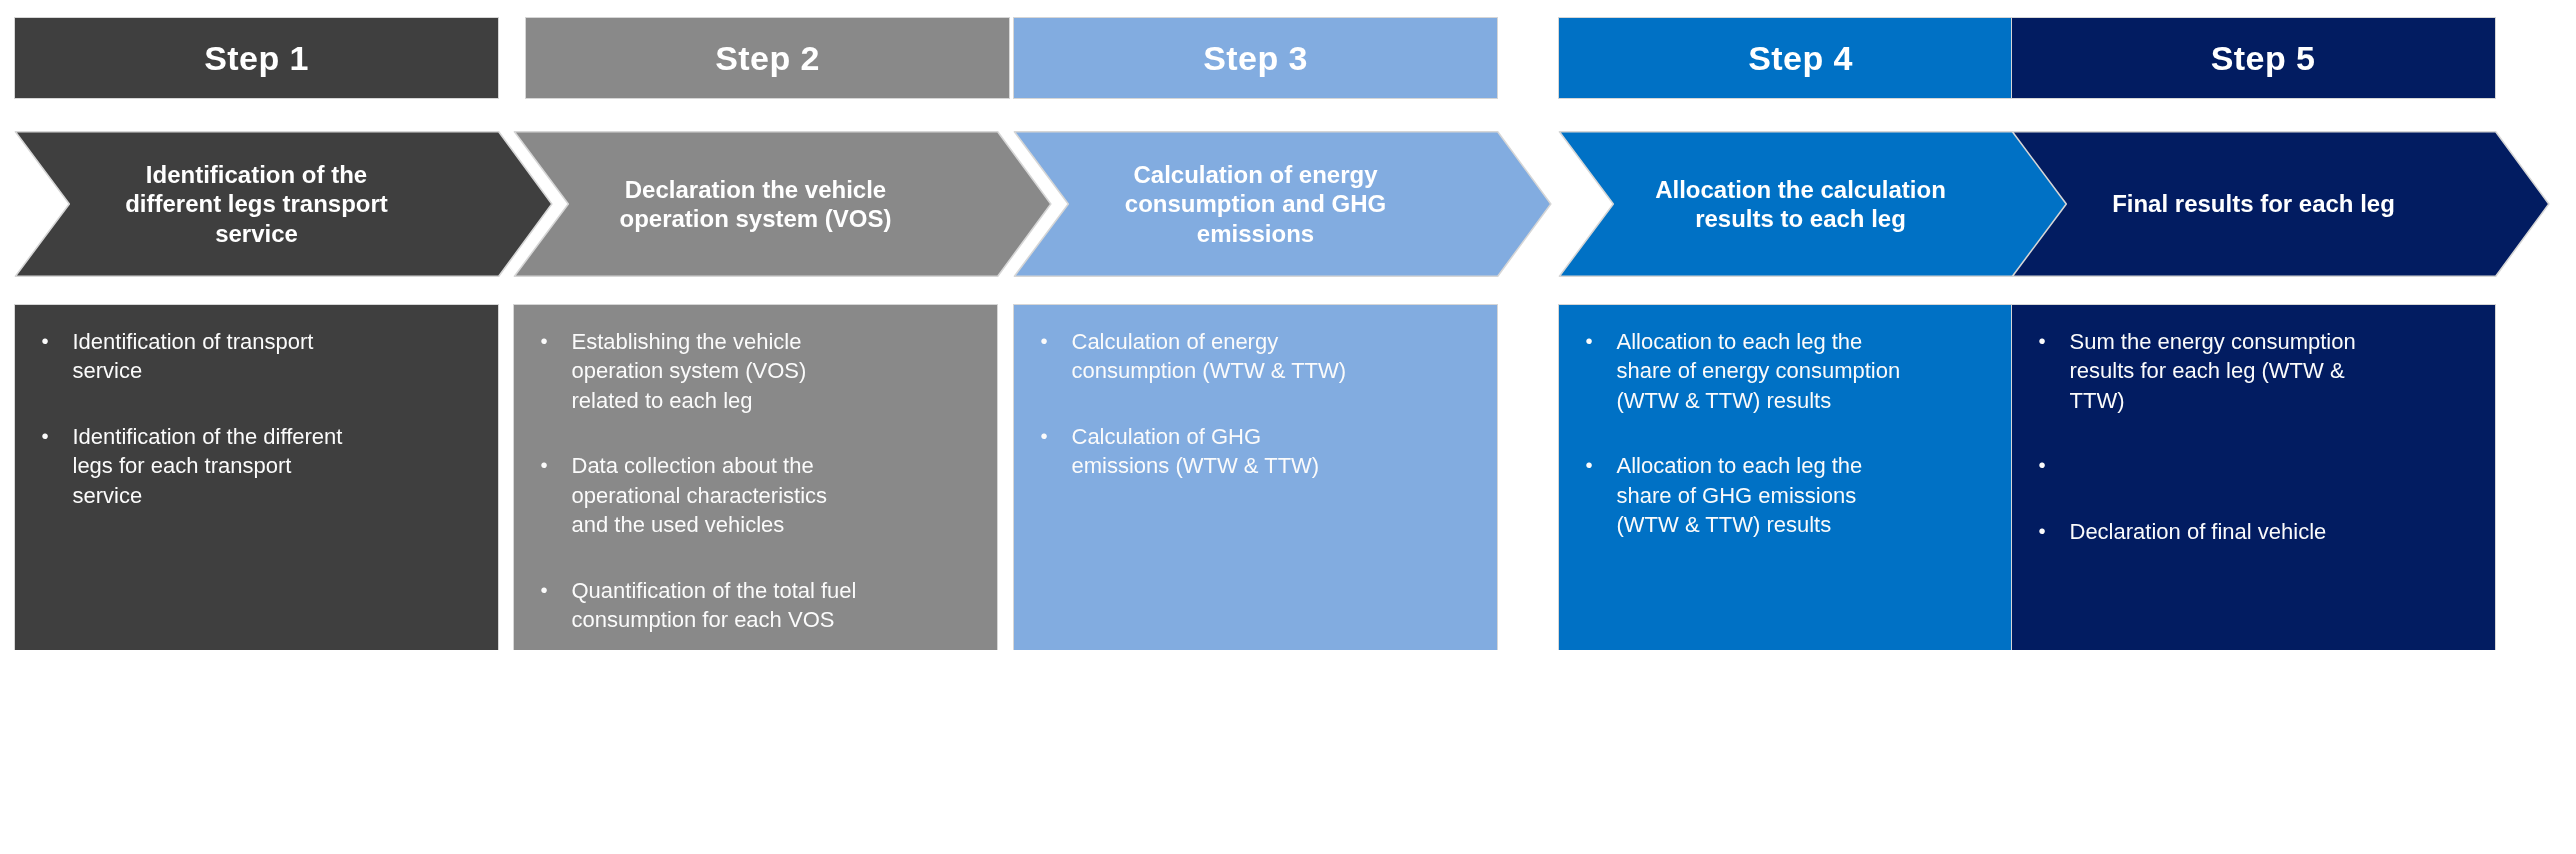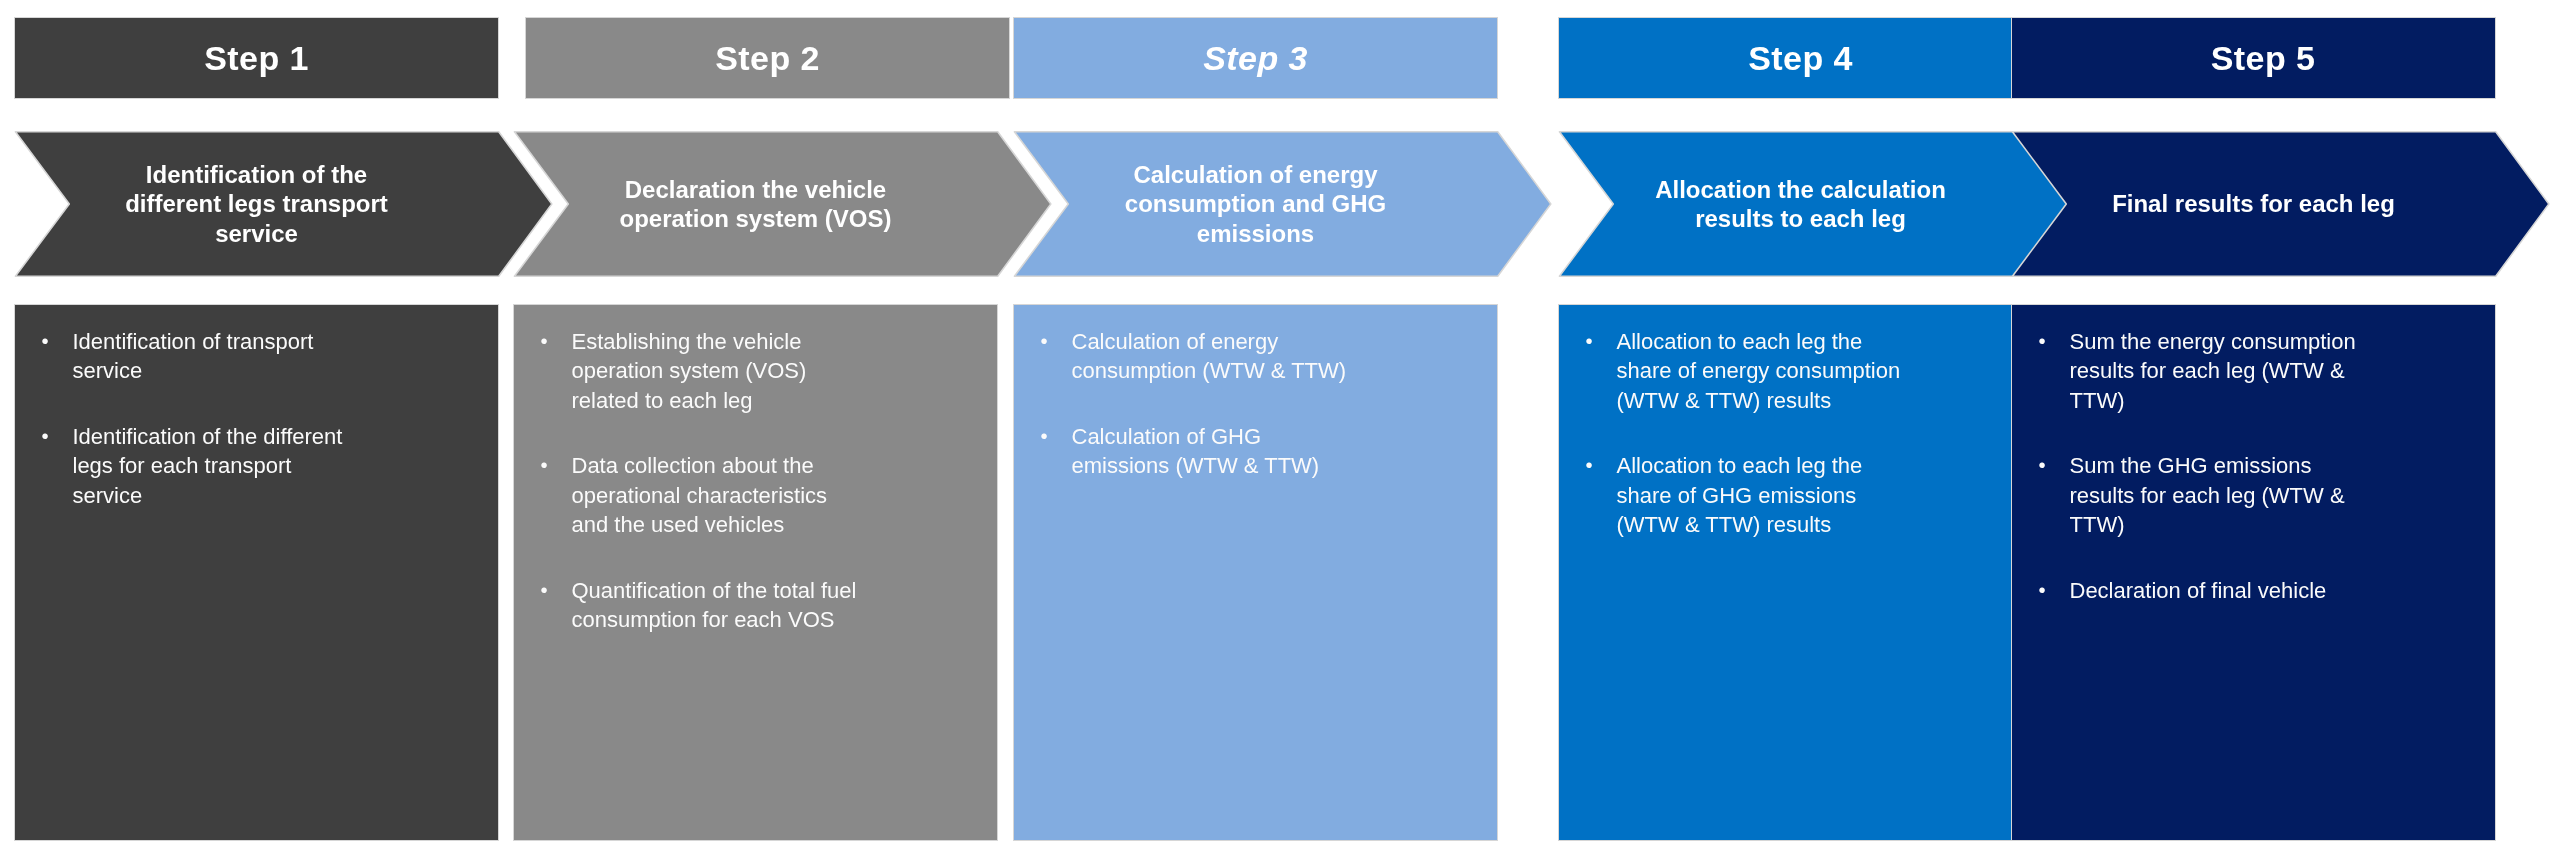--- a/index.html
+++ b/index.html
@@ -6,21 +6,21 @@
     margin: 0;
     padding: 0;
     background: #ffffff;
     width: 2576px;
     height: 854px;
     font-family: "Liberation Sans", sans-serif;
   }
   .canvas {
     position: relative;
     width: 2576px;
-    height: 854px;
+    height: 650px;
     background: #ffffff;
     overflow: hidden;
   }
   .col {
     position: absolute;
     top: 0;
     width: 485px;
     height: 854px;
   }
   .col.c0 { left: 14px; }
@@ -166,21 +166,21 @@
         </li>
         <li>
           <span class="bullet-dot">•</span>
           <span>Quantification of the total fuel consumption for each VOS</span>
         </li>
       </ul>
     </div>
   </div>
 
   <div class="col c2">
-    <div class="step-header" style="background: rgb(130, 172, 224); font-style: italic;">
+    <div class="step-header" style="background: rgb(130, 172, 224);">
       <span>Step 3</span>
     </div>
     <div class="banner-wrap">
       <svg class="banner-svg" width="540" height="146" viewBox="0 0 690 187">
         <polygon points="1,1 620,1 688,93.5 620,186 1,186 70,93.5" stroke="#d6d6d6" stroke-width="2" stroke-linejoin="round" fill="#82ace0"></polygon>
       </svg>
       <div class="banner-label">
         <span>Calculation of energy consumption and GHG emissions</span>
       </div>
     </div>
@@ -237,21 +237,20 @@
       </div>
     </div>
     <div class="step-details" style="background: rgb(2, 28, 97);">
       <ul class="bullets">
         <li>
           <span class="bullet-dot">•</span>
           <span>Sum the energy consumption results for each leg (WTW &amp; TTW)</span>
         </li>
         <li>
           <span class="bullet-dot">•</span>
-          <span>Sum the GHG emissions results for each leg (WTW &amp; TTW)</span>
         </li>
         <li>
           <span class="bullet-dot">•</span>
           <span>Declaration of final vehicle</span>
         </li>
       </ul>
     </div>
   </div>
 
 </div>

